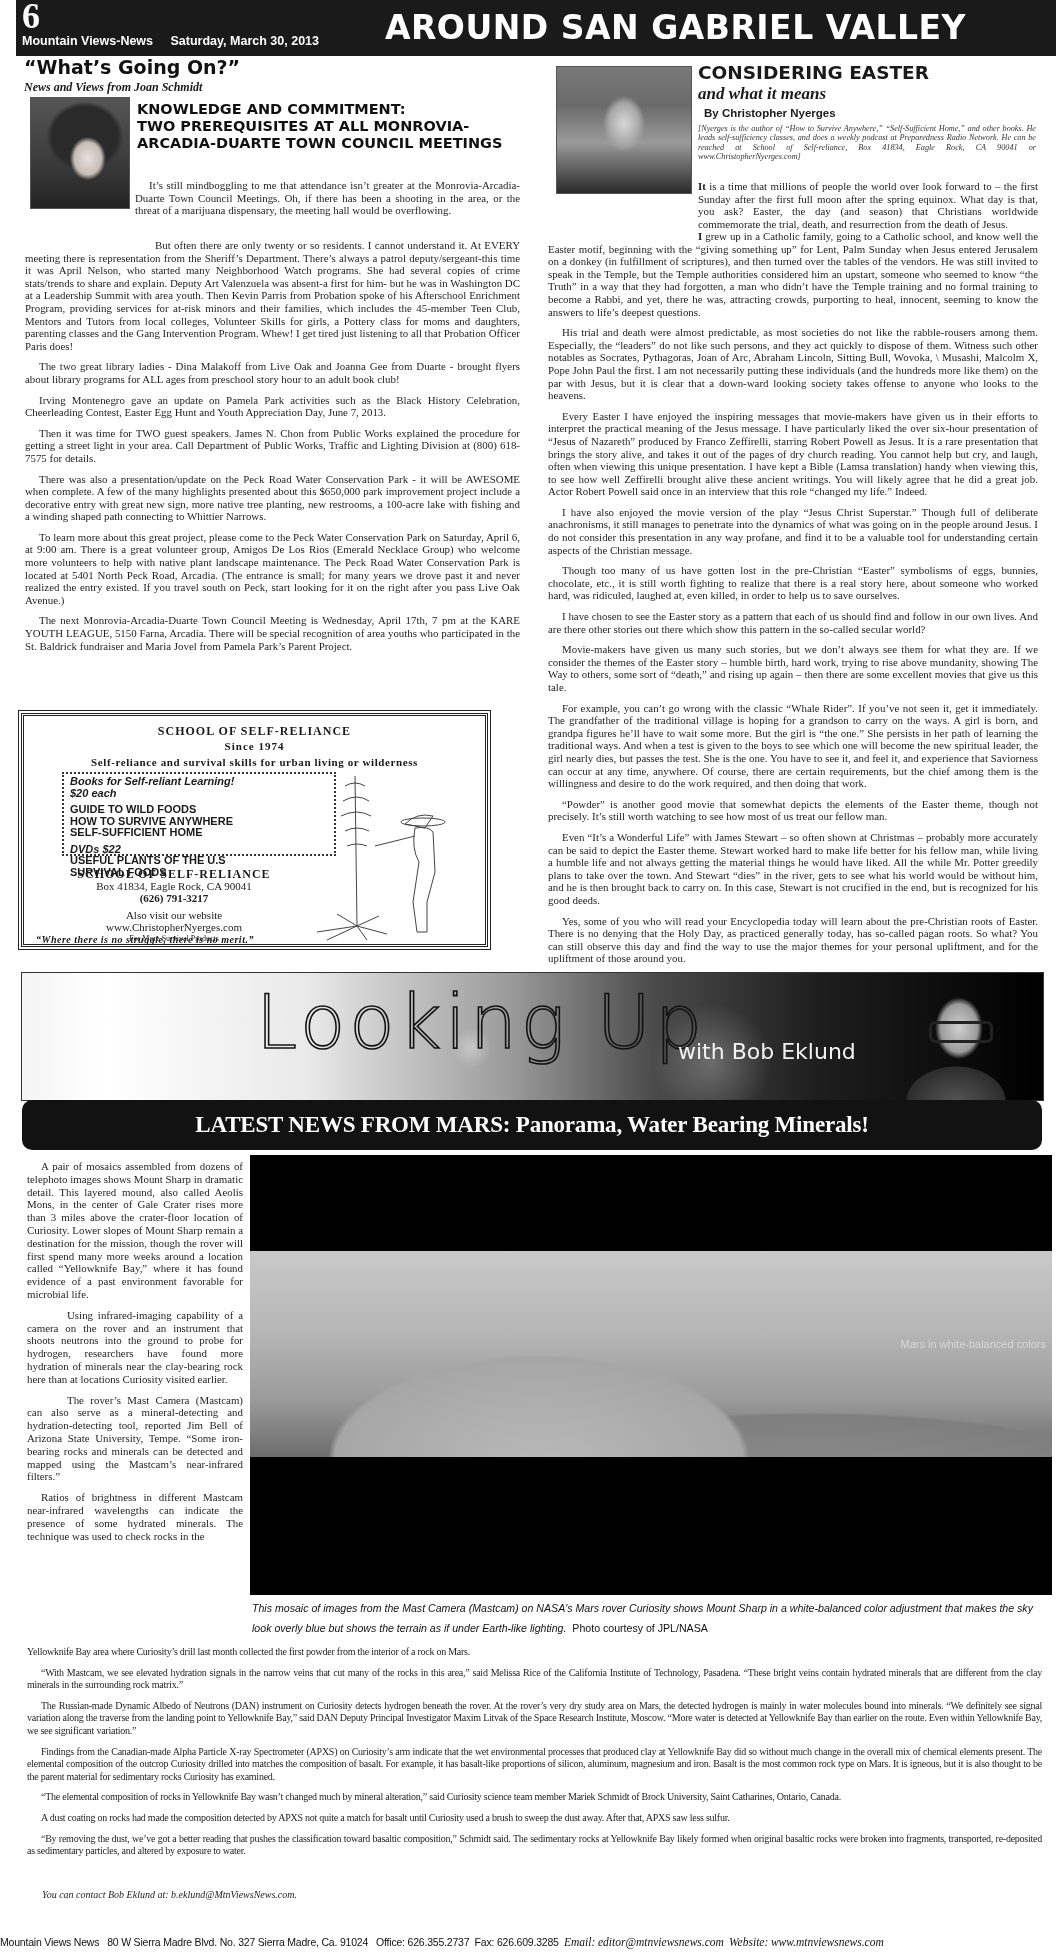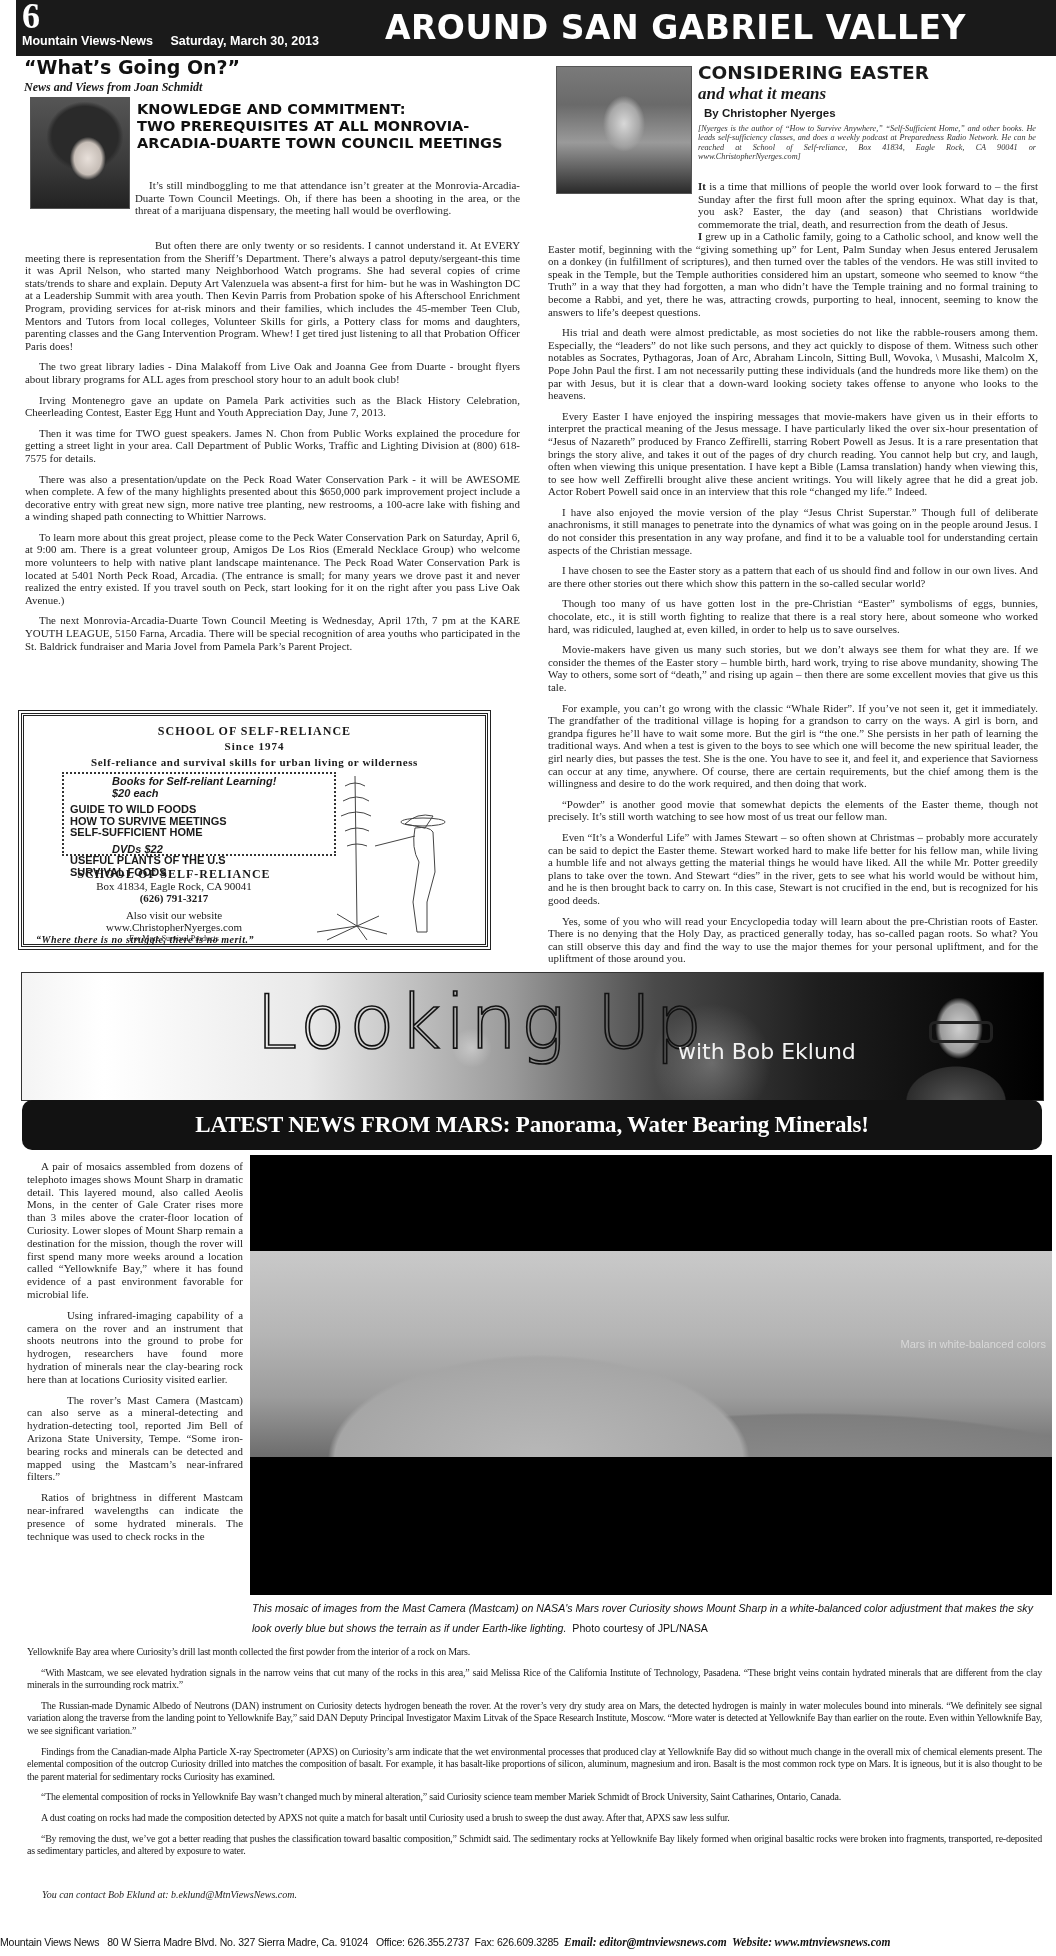--- a/index.html
+++ b/index.html
@@ -30,21 +30,21 @@
   .body { font-family: "Liberation Serif", serif; font-size: 10.9px; line-height: 12.6px; text-align: justify; color: #1e1e1e; }
   .body p { margin-bottom: 8px; text-indent: 14px; }
   .body p.noind { text-indent: 0; }
   .body p.bigind { text-indent: 40px; }
 
   
   .ad { left: 21px; top: 713px; width: 467px; height: 234px; border: 3px double #222; outline: 1px solid #222; outline-offset: 2px; background: #fff; }
   .ad-title { position: absolute; left: 0; width: 300px; text-align: center; font-family: "Liberation Serif", serif; font-weight: bold; font-size: 12px; letter-spacing: 1px; }
   .ad-title.full { width: 100%; }
   .ad-box { position: absolute; left: 38px; top: 56px; width: 274px; height: 84px; border: 2px dotted #333; padding: 2px 6px; font-family: "Liberation Sans", sans-serif; font-size: 11px; font-weight: bold; line-height: 11.5px; }
-  .ad-box .it { font-style: italic; margin-left: 42px; }
+  .ad-box .it { font-style: italic; }
   .ad-box .gap { height: 5px; }
   .ad-addr { position: absolute; left: 0; width: 300px; text-align: center; font-family: "Liberation Serif", serif; font-size: 11px; line-height: 12px; }
   .ad-addr .b { font-weight: bold; letter-spacing: 1px; font-size: 12px; }
   .ad-link { }
   .ad-small { font-size: 8px; }
   .ad-quote { position: absolute; left: 12px; top: 218px; font-family: "Liberation Serif", serif; font-style: italic; font-weight: bold; font-size: 10px; letter-spacing: 0.5px; }
   .ad-art { position: absolute; right: 10px; top: 40px; width: 160px; height: 186px; }
 
   
   .easter-title { left: 698px; top: 62px; font-family: "DejaVu Sans", sans-serif; font-weight: bold; font-size: 18.5px; }
@@ -84,21 +84,21 @@
   .mars-left.body { font-size: 10.9px; line-height: 12.8px; }
 
   .mars-wide { left: 27px; top: 1646px; width: 1015px; font-family: "Liberation Serif", serif; font-size: 10px; line-height: 12.6px; text-align: justify; color: #1e1e1e; transform-origin: left top; }
   .mars-wide p { margin-bottom: 8px; text-indent: 14px; letter-spacing: -0.25px; }
   .mars-wide p.first { text-indent: 0; }
 
   .contact { left: 42px; top: 1889px; font-family: "Liberation Serif", serif; font-style: italic; font-size: 10px; color: #222; }
 
   .footer { left: 0; top: 1936px; width: 1056px; font-size: 10.5px; color: #111; white-space: nowrap; }
   .footer .plain { font-family: "Liberation Sans", sans-serif; letter-spacing: -0.2px; }
-  .footer .em { font-family: "Liberation Serif", serif; font-style: italic; font-weight: bold; font-size: 11.5px; }
+  .footer .em { font-family: "Liberation Serif", serif; font-style: italic; font-weight: normal; font-size: 11.5px; }
 </style>
 </head>
 <body>
 
 <div class="abs masthead">
   <div class="page-num">6</div>
   <div class="pub-line">
     <span>Mountain Views-News</span>
     <span>Saturday, March 30, 2013</span>
   </div>
@@ -128,21 +128,21 @@
 
 <div class="abs ad">
   <div class="ad-title full" style="top:8px;">SCHOOL OF SELF-RELIANCE</div>
   <div class="ad-title full" style="top:24px; font-size:11px;">Since 1974</div>
   <div class="ad-title full" style="top:40px; font-size:11px; letter-spacing:0.6px;">Self-reliance and survival skills for urban living or wilderness</div>
   <div class="ad-box">
     <div class="it">Books for Self-reliant Learning!</div>
     <div class="it">$20 each</div>
     <div class="gap"></div>
     <div>GUIDE TO WILD FOODS</div>
-    <div>HOW TO SURVIVE MEETINGS</div>
+    <div>HOW TO SURVIVE ANYWHERE</div>
     <div>SELF-SUFFICIENT HOME</div>
     <div class="gap"></div>
     <div class="it">DVDs $22</div>
     <div>USEFUL PLANTS OF THE U.S</div>
     <div>SURVIVAL FOODS</div>
   </div>
   <div class="ad-addr" style="top:152px;">
     <div class="b">SCHOOL OF SELF-RELIANCE</div>
     <div>Box 41834, Eagle Rock, CA 90041</div>
     <div style="font-weight:bold">(626) 791-3217</div>
@@ -171,22 +171,22 @@
 <div class="abs easter-note">[Nyerges is the author of “How to Survive Anywhere,” “Self-Sufficient Home,” and other books. He leads self-sufficiency classes, and does a weekly podcast at Preparedness Radio Network. He can be reached at School of Self-reliance, Box 41834, Eagle Rock, CA 90041 or www.ChristopherNyerges.com]</div>
 <div class="abs body" style="left:698px; top:180px; width:340px;">
   <p class="noind" style="margin-bottom:0"><b>It</b><span> is a time that millions of people the world over look forward to – the first Sunday after the first full moon after the spring equinox.  What day is that, you ask?  Easter, the day (and season) that Christians worldwide commemorate the trial, death, and resurrection from the death of Jesus.</span></p>
 </div>
 <div class="abs body" style="left:548px; top:230px; width:490px;">
   <p class="noind" style="padding-left:150px; text-indent:0; margin-bottom:0;"></p>
   <p class="noind" style="text-indent:150px"><b>I</b><span> grew up in a Catholic family, going to a Catholic school, and know well the Easter motif, beginning with the “giving something up” for Lent, Palm Sunday when Jesus entered Jerusalem on a donkey (in fulfillment of scriptures), and then turned over the tables of the vendors.  He was still invited to speak in the Temple, but the Temple authorities considered him an upstart, someone who seemed to know “the Truth” in a way that they had forgotten, a man who didn’t have the Temple training and no formal training to become a Rabbi, and yet, there he was, attracting crowds, purporting to heal, innocent, seeming to know the answers to life’s deepest questions.</span></p>
   <p>His trial and death were almost predictable, as most societies do not like the rabble-rousers among them.  Especially, the “leaders” do not like such persons, and they act quickly to dispose of them.  Witness such other notables as Socrates, Pythagoras, Joan of Arc, Abraham Lincoln, Sitting Bull, Wovoka, \ Musashi, Malcolm  X, Pope John Paul the first.  I am  not necessarily putting these individuals (and the hundreds more like them) on the par with Jesus, but it is clear that a down-ward looking society takes offense to anyone who looks to the heavens.</p>
   <p>Every Easter I have enjoyed the inspiring messages that movie-makers have given us in their efforts to interpret the practical meaning of the Jesus message. I have particularly liked the over six-hour presentation of “Jesus of Nazareth” produced by Franco Zeffirelli, starring Robert Powell as Jesus. It is a rare presentation that brings the story alive, and takes it out of the pages of dry church reading. You cannot help but cry, and laugh, often when viewing this unique presentation.  I have kept a Bible (Lamsa translation) handy when viewing this, to see how well Zeffirelli brought alive these ancient writings. You will likely agree that he did a great job. Actor Robert Powell said once in an interview that this role “changed my life.” Indeed.</p>
   <p>I have also enjoyed the movie version of the play “Jesus Christ Superstar.”  Though full of deliberate anachronisms, it still manages to penetrate into the dynamics of what was going on in the people around Jesus.  I do not consider this presentation in any way profane, and find it to be a valuable tool for understanding certain aspects of the Christian message.</p>
+  <p>Though too many of us have gotten lost in the pre-Christian “Easter” symbolisms of eggs, bunnies, chocolate, etc., it is still worth fighting to realize that there is a real story here, about someone who worked hard, was ridiculed, laughed at, even killed, in order to  help us to save ourselves.</p>
   <p>I have chosen to see the Easter story as a pattern that each of us should find and follow in our own lives. And are there other stories out there which show this pattern in the so-called secular world?</p>
-  <p>Though too many of us have gotten lost in the pre-Christian “Easter” symbolisms of eggs, bunnies, chocolate, etc., it is still worth fighting to realize that there is a real story here, about someone who worked hard, was ridiculed, laughed at, even killed, in order to  help us to save ourselves.</p>
   <p>Movie-makers have given us many such stories, but we don’t always see them for what they are.  If we consider the themes of the Easter story – humble birth, hard work, trying to rise above mundanity, showing The Way to others, some sort of “death,” and rising up again – then there are some excellent movies that give us this tale.</p>
   <p>For example, you can’t go wrong with the classic “Whale Rider”.  If you’ve not seen it, get it immediately.  The grandfather of the traditional village is hoping for a grandson to carry on the ways. A girl is born, and grandpa figures he’ll have to wait some more.  But the girl is “the one.”  She persists in her path of learning the  traditional ways.  And when a test is given to the boys to see which one will become the new spiritual leader, the girl nearly dies, but passes the test.  She is the one.  You have to see it, and feel it, and experience that Saviorness can occur at any time, anywhere.  Of course, there are certain requirements, but the chief among them is the willingness and desire to do the work required, and then doing that work.</p>
   <p>“Powder” is another good movie that somewhat depicts the elements of the Easter theme, though not precisely.  It’s still worth watching to see how most of us treat our fellow man.</p>
   <p>Even “It’s a Wonderful Life” with James Stewart – so often shown at Christmas – probably more accurately can be said to depict the Easter theme.  Stewart worked hard to make life better for his fellow man, while living a humble life and not always getting the material things he would have liked. All the while Mr. Potter greedily plans to take over the town. And Stewart “dies” in the river, gets to see what his world would be without him, and he is then brought back to carry on.  In this case, Stewart is not crucified in the end, but is recognized for his good deeds.</p>
   <p>Yes, some of you who will read your Encyclopedia today will learn about the pre-Christian roots of Easter.  There is no denying that the Holy Day, as practiced generally today, has so-called pagan roots. So what?  You can still observe this day and find the way to use the major themes for your personal upliftment, and for the upliftment of those around you.</p>
 </div>
 
 <div class="abs banner">
   <div class="banner-glow1"></div>
   <div class="banner-glow2"></div>

